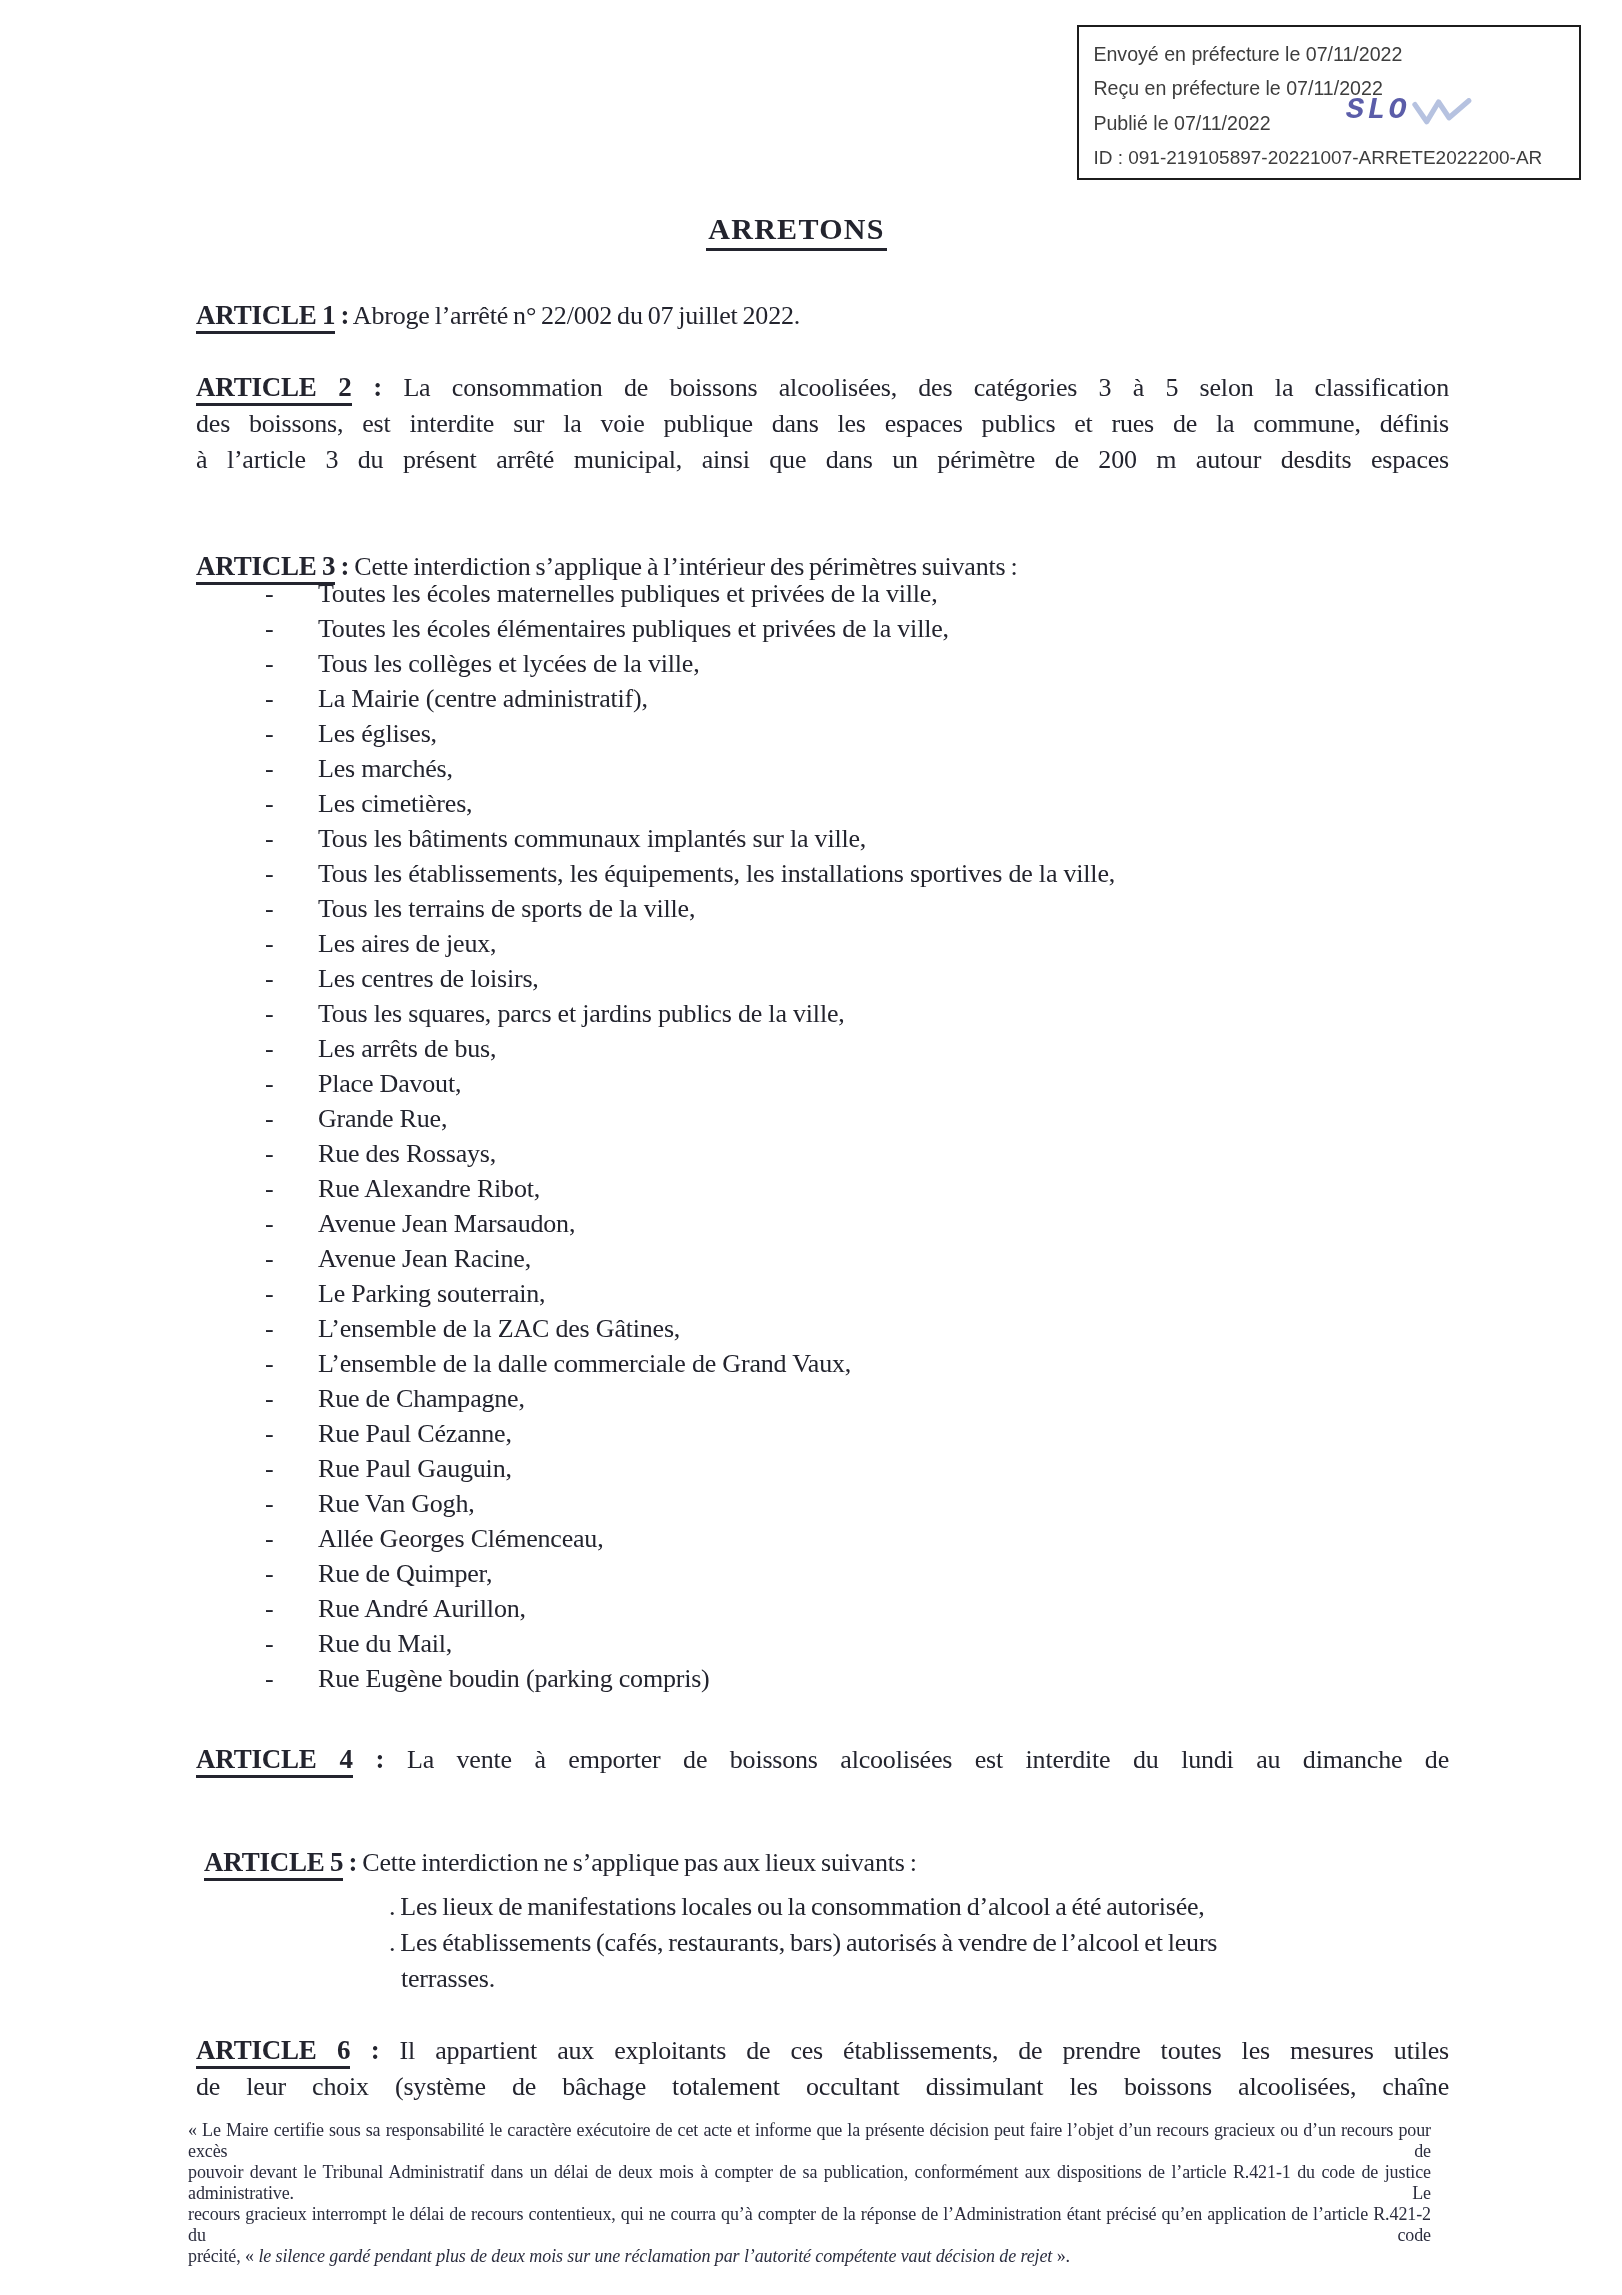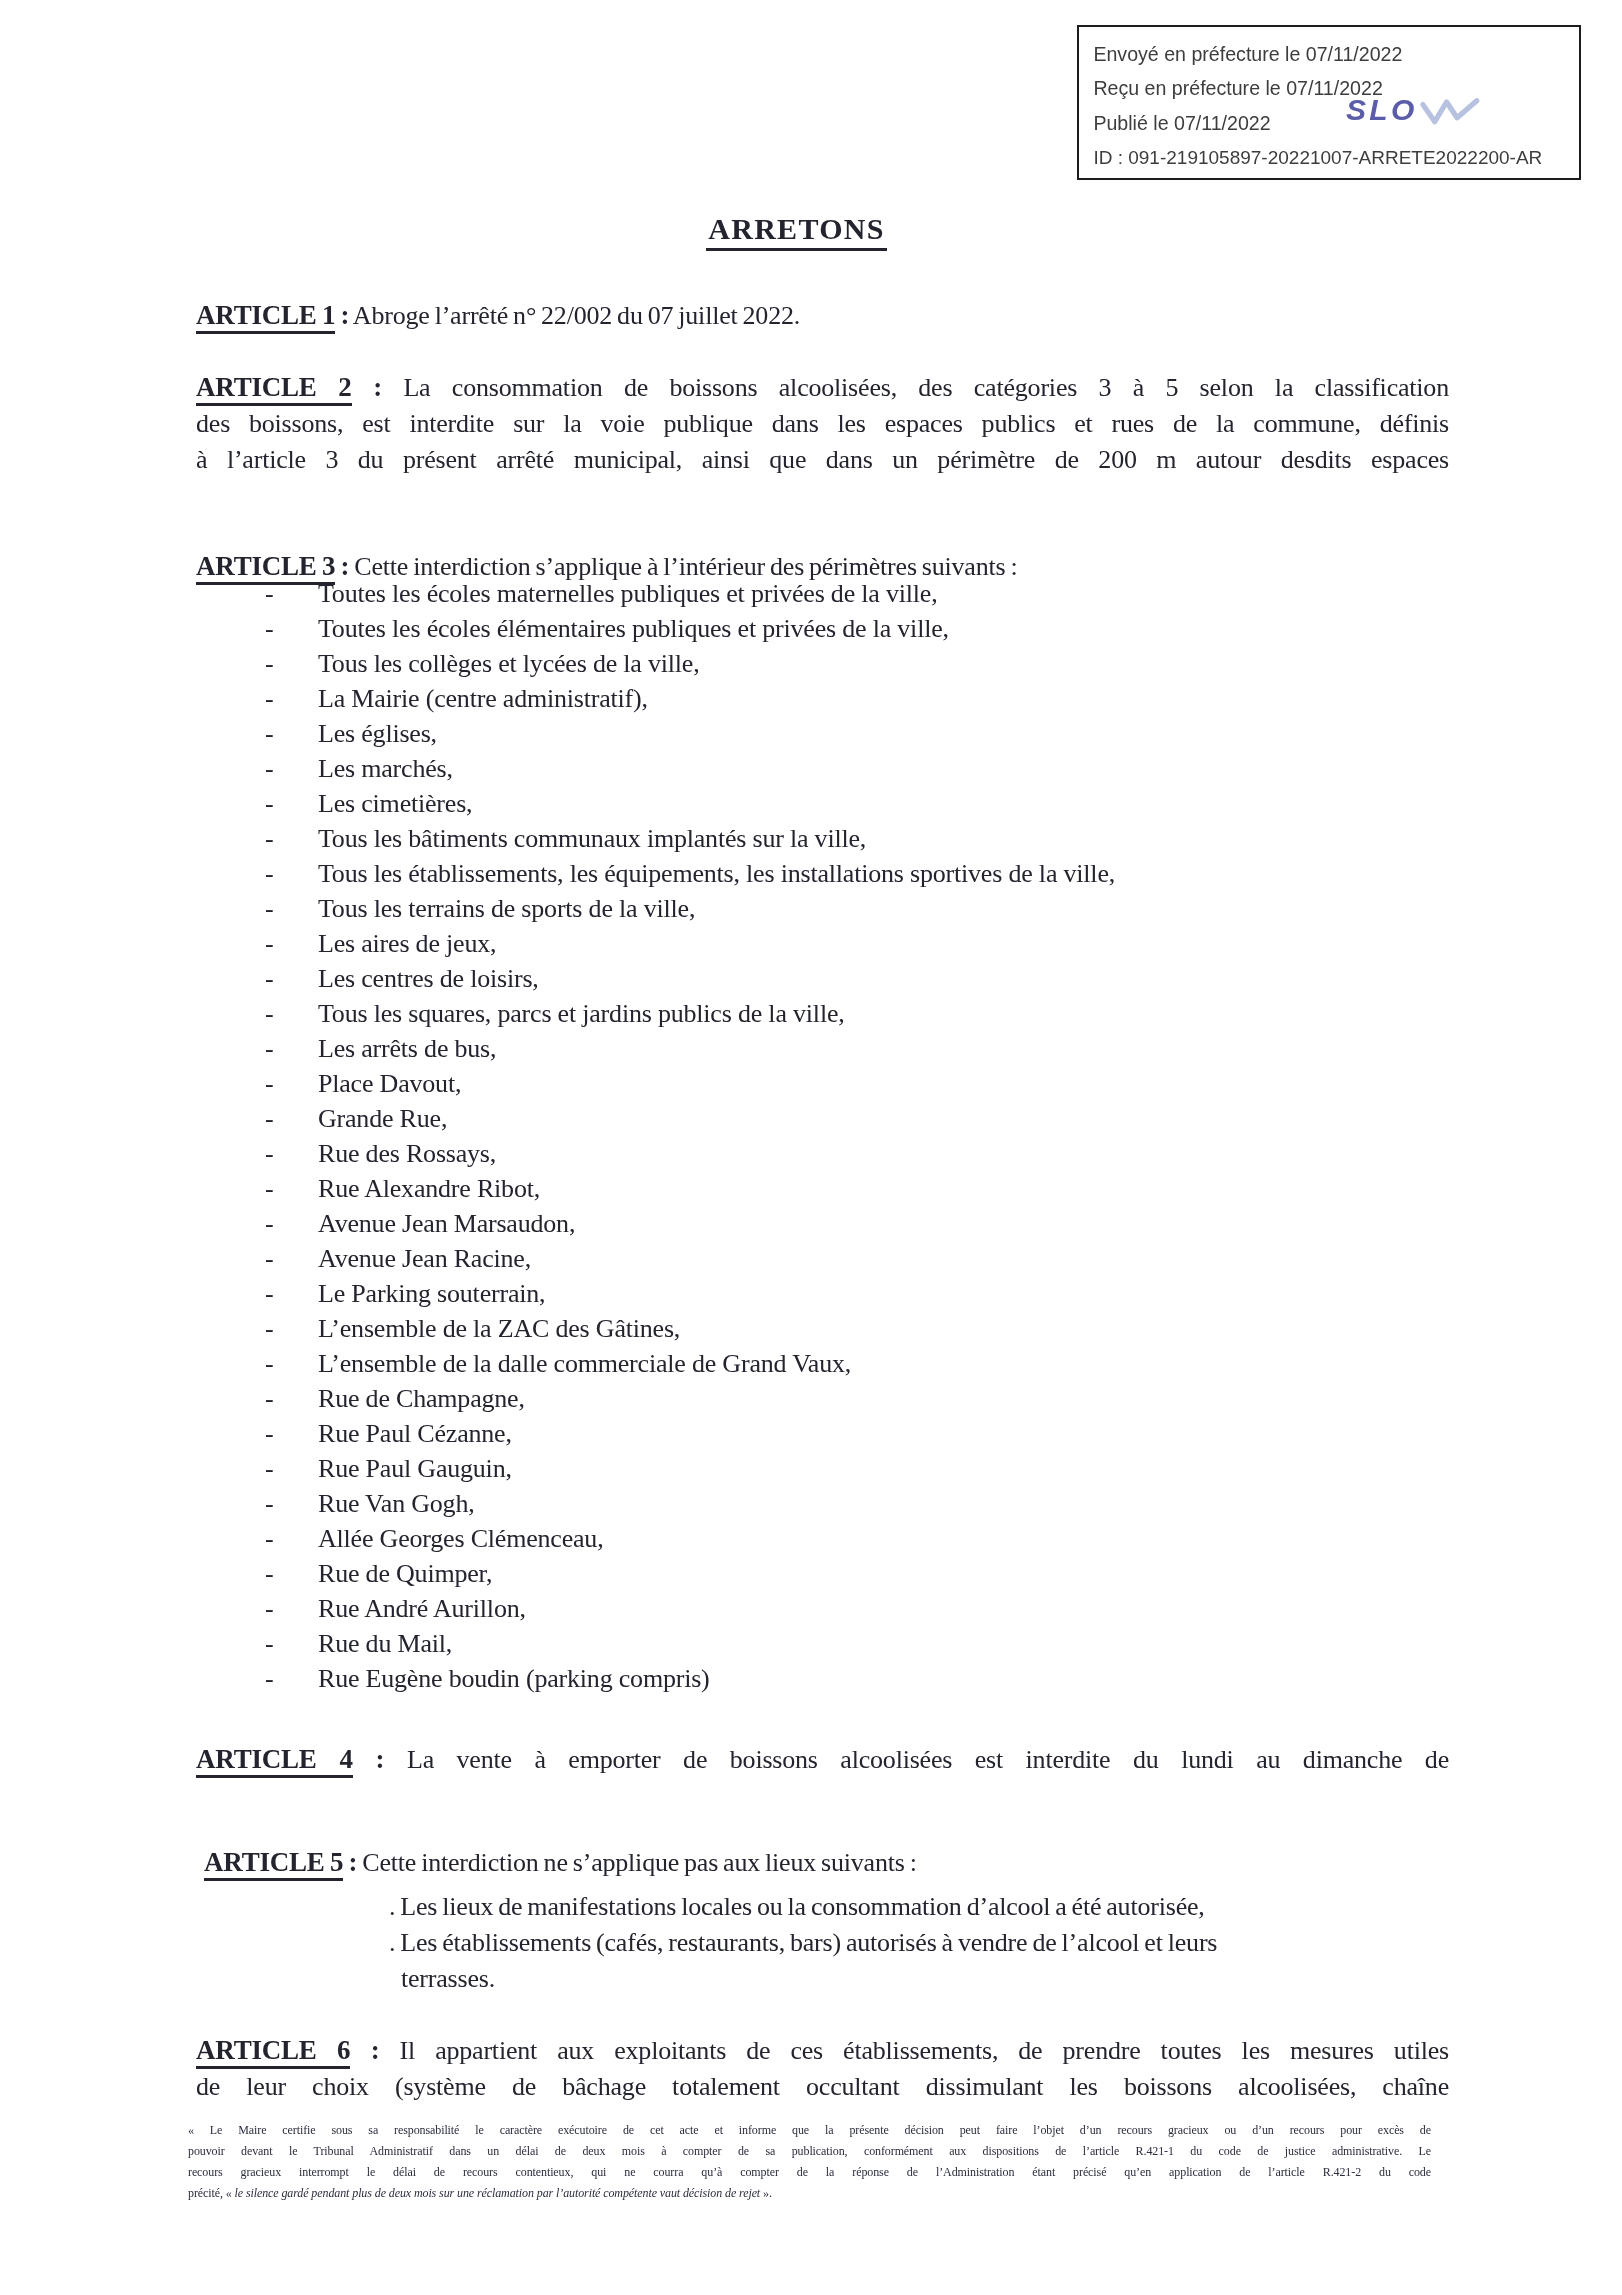--- a/index.html
+++ b/index.html
@@ -7,21 +7,21 @@
         font-family:"Liberation Serif",serif;color:#23242e;}
 
   
   .stamp{position:absolute;left:1077px;top:25px;width:504px;height:155px;
          border:2.6px solid #1c1c1c;box-sizing:border-box;background:#fff;
          padding:15.7px 6.5px 9.2px 14.4px;display:flex;flex-direction:column;justify-content:space-between;
          font-family:"Liberation Sans",sans-serif;font-size:19.6px;color:#3d3d3d;}
   .stamp-line{white-space:nowrap;}
   .stamp-id{font-size:19px;white-space:nowrap;}
   .slow-logo{position:absolute;left:267px;top:67px;display:flex;align-items:center;}
-  .slow-text{font-family:Liberation Sans, sans-serif;font-style:italic;font-weight:800;
+  .slow-text{font-family:Liberation Mono, monospace;font-style:italic;font-weight:800;
              font-size:30px;letter-spacing:3.3px;line-height:1;}
   .slow-swoosh{margin-left:1.3px;margin-top:3.9px;}
 
   
   .title-wrap{position:absolute;top:212px;left:170px;width:1253px;text-align:center;}
   .title{font-weight:700;font-size:30px;letter-spacing:1.3px;
          border-bottom:3.3px solid #23242e;padding:0 2.6px 2.6px 2.6px;}
 
   
   .block{position:absolute;left:196px;width:1253px;
@@ -35,21 +35,21 @@
   .sub-cont{white-space:nowrap;padding-left:205px;}
 
   
   .perimeter-list{position:absolute;left:196px;top:576px;width:1253px;margin:0;padding:0;list-style:none;
                   font-size:26px;line-height:35px;letter-spacing:-0.2px;}
   .perimeter-list li{position:relative;height:35px;padding-left:122px;white-space:nowrap;}
   .dash{position:absolute;left:69px;top:0;}
 
   
   .footnote{position:absolute;left:188px;top:2120px;width:1243px;margin:0;
-            font-size:12px;line-height:21px;letter-spacing:-0.1px;color:#2b2d3e;}
+            font-size:18px;line-height:21px;letter-spacing:-0.1px;color:#2b2d3e;}
   .fline{display:block;text-align:justify;text-align-last:justify;white-space:normal;}
   .flast{text-align-last:left;}
 </style>
 </head>
 <body>
 
 <div class="page">
 
   <div class="stamp">
     <div class="stamp-line">Envoyé en préfecture le 07/11/2022</div>

